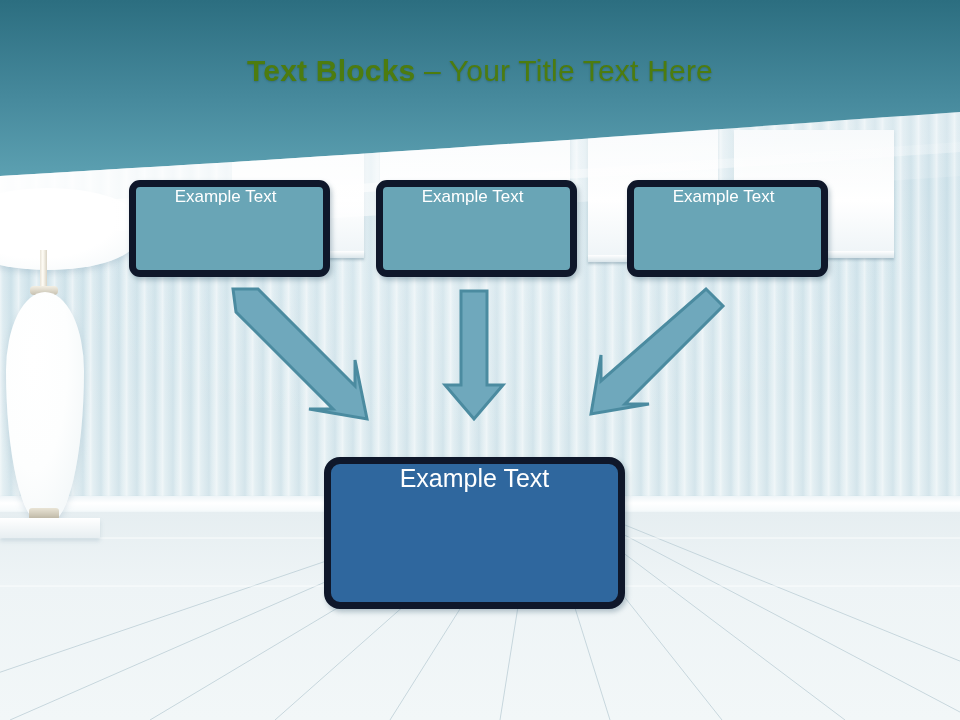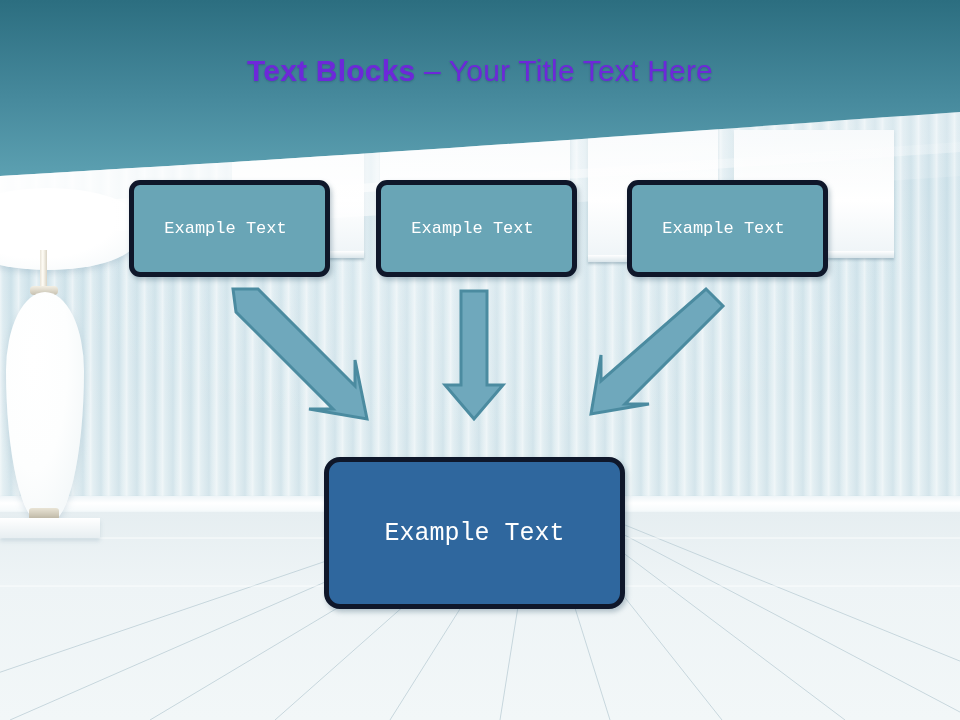--- a/index.html
+++ b/index.html
@@ -103,42 +103,40 @@
   }
 
   
   .header-band { position: absolute; left: 0; top: 0; width: 960px; height: 230px; }
 
   
   .slide-title {
     position: absolute;
     left: 0; top: 52px; width: 960px;
     text-align: center;
-    color: #6d28d9;
+    color: #4d7c0f;
     font-size: 30px;
     line-height: 38px;
     letter-spacing: 0.2px;
     white-space: nowrap;
     text-shadow: 0 1px 2px rgba(20,60,75,0.30);
   }
   .slide-title .t-strong { font-weight: bold; }
   .slide-title .t-rest   { font-weight: normal; }
 
   
   .node {
     position: absolute;
     box-sizing: border-box;
     border-radius: 11px;
     display: flex;
-    align-items: center;
     justify-content: center;
     color: #ffffff;
-    border: 5px solid #0f172a;
+    border: 7px solid #0f172a;
     box-shadow: 2px 3px 5px rgba(60,95,115,0.35);
-    font-family: Liberation Mono, monospace;
   }
   .node-top {
     width: 201px; height: 97px;
     background: #69a5b6;
     font-size: 17px;
   }
   .node-top .node-label { transform: translateX(-4px); }
   .node-1 { left: 129px; top: 180px; }
   .node-2 { left: 376px; top: 180px; }
   .node-3 { left: 627px; top: 180px; }

